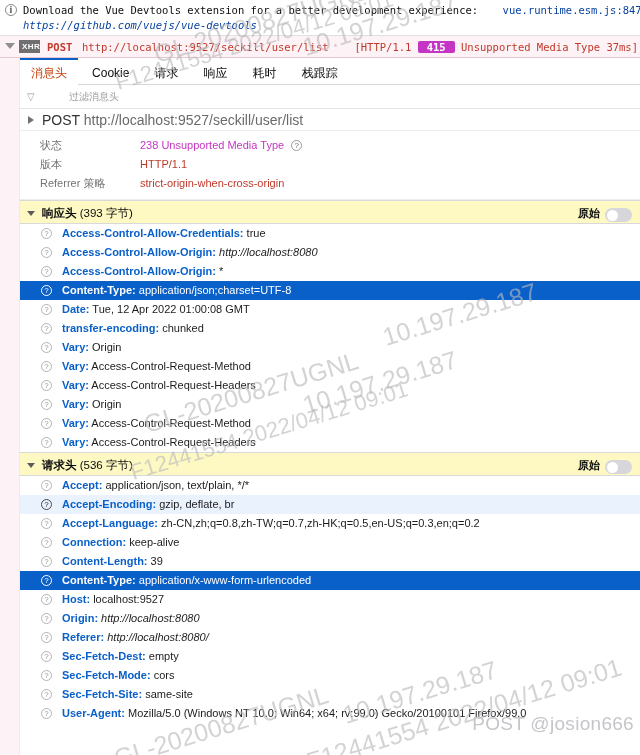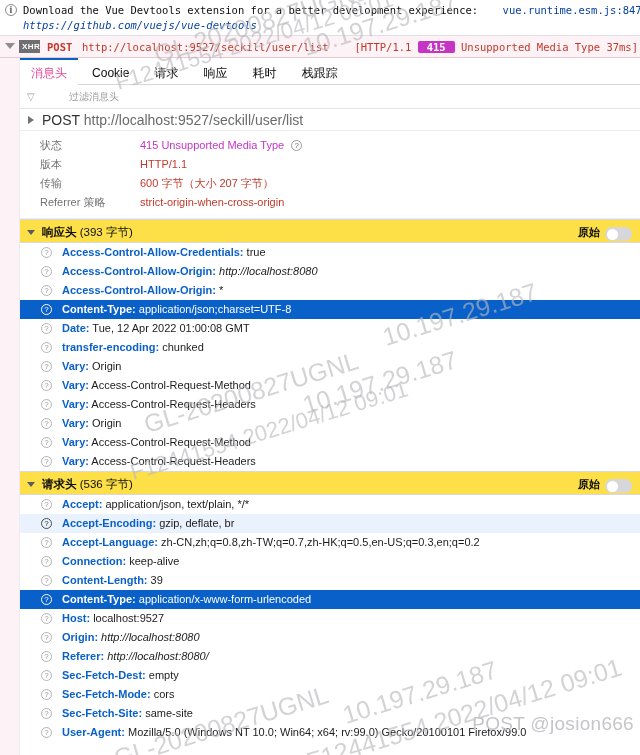--- a/index.html
+++ b/index.html
@@ -92,21 +92,21 @@
   .tabbar {
     position: relative; height: 27px;
     border-bottom: 1px solid #d7d7db;
     background: #ffffff;
   }
   .tab {
     display: inline-block; height: 27px; line-height: 27px;
     padding: 0 11px; font-size: 12px; color: #0c0c0d;
     border-top: 2px solid transparent; cursor: default;
   }
-  .tab.active { color: #ec4899; border-top: 2px solid #0a60c9; background: #ffffff; }
+  .tab.active { color: #c2410c; border-top: 2px solid #0a60c9; background: #ffffff; }
 
   .filterbar {
     position: relative; height: 24px;
     border-bottom: 1px solid #e4e4e6;
     background: #ffffff;
   }
   .filterbar .funnel {
     position: absolute; left: 7px; top: 7px;
     width: 9px; height: 9px; color: #a0a0a3; font-size: 10px; line-height: 9px;
   }
@@ -141,21 +141,21 @@
     display: inline-block; width: 11px; height: 11px; border-radius: 50%;
     border: 1px solid #9b9b9e; color: #6b6b6e;
     font-size: 8px; line-height: 9px; text-align: center;
     margin-left: 7px; vertical-align: 1px;
     font-family: "Liberation Sans", sans-serif;
   }
 
   
   .sect {
     position: relative; height: 24px; line-height: 24px;
-    background: #fde047;
+    background: #fef9c3;
     border-top: 1px solid #d9d9dd;
     border-bottom: 1px solid #d9d9dd;
     font-size: 11.5px; font-weight: bold; color: #0c0c0d;
     padding-left: 22px;
   }
   .sect .tw {
     position: absolute; left: 7px; top: 10px;
     width: 0; height: 0;
     border-left: 4.5px solid transparent;
     border-right: 4.5px solid transparent;
@@ -260,27 +260,24 @@
     </div>
 
     <div class="reqline">
       <span class="tw"></span>
       <span class="m">POST</span>
       <span class="u">http://localhost:9527/seckill/user/list</span>
     </div>
 
     <div class="summary">
       <div class="srow">
-        <span class="k">状态</span><span class="v magenta">415 Unsupported Media Type</span><span class="qmark">?</span>
+        <span class="k">状态</span><span class="v magenta">238 Unsupported Media Type</span><span class="qmark">?</span>
       </div>
       <div class="srow">
         <span class="k">版本</span><span class="v">HTTP/1.1</span>
-      </div>
-      <div class="srow">
-        <span class="k">传输</span><span class="v">600 字节（大小 207 字节）</span>
       </div>
       <div class="srow">
         <span class="k">Referrer 策略</span><span class="v">strict-origin-when-cross-origin</span>
       </div>
     </div>
 
     <div class="sect">
       <span class="tw"></span>
       <span>响应头</span>
       <span class="sz">(393 字节)</span>

